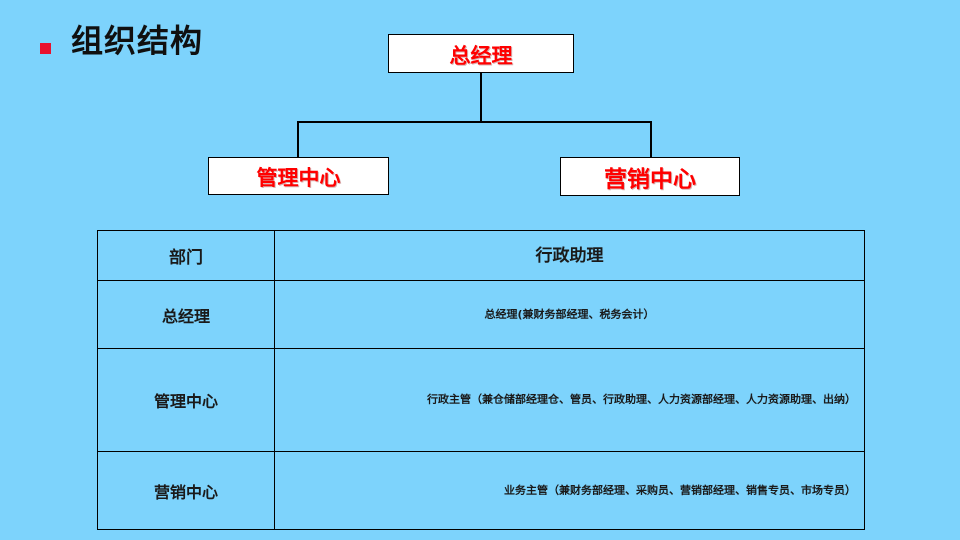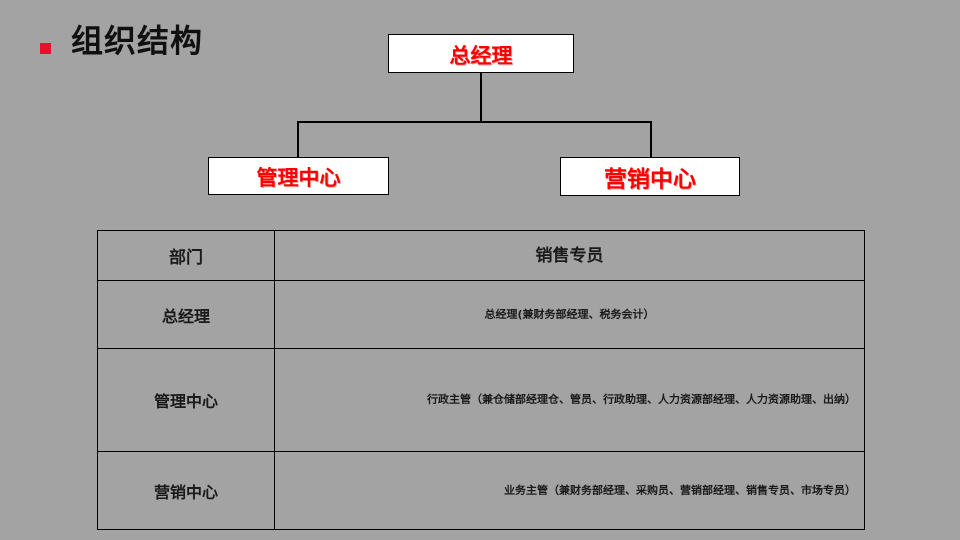--- a/index.html
+++ b/index.html
@@ -8,21 +8,21 @@
     padding: 0;
     background: #ffffff;
   }
   body {
     font-family: "DejaVu Sans", "Liberation Sans", sans-serif;
   }
   #slide {
     position: relative;
     width: 960px;
     height: 540px;
-    background: #a3a3a3;
+    background: #7dd3fc;
     overflow: hidden;
   }
 
   
   #title-group {
     position: absolute;
     left: 40px;
     top: 18px;
     height: 46px;
     display: flex;
@@ -135,21 +135,21 @@
     <div class="conn" id="conn-v-right"></div>
 
     <div class="org-box" id="box-mgmt">管理中心</div>
     <div class="org-box" id="box-mkt">营销中心</div>
   </div>
 
   <table id="role-table">
     <tbody>
       <tr class="row-head">
         <td class="col-dept">部门</td>
-        <td class="col-role">销售专员</td>
+        <td class="col-role">行政助理</td>
       </tr>
       <tr class="row-gm">
         <td class="col-dept">总经理</td>
         <td class="col-role role-center">总经理(兼财务部经理、税务会计）</td>
       </tr>
       <tr class="row-mgmt">
         <td class="col-dept">管理中心</td>
         <td class="col-role role-left">行政主管（兼仓储部经理仓、管员、行政助理、人力资源部经理、人力资源助理、出纳）</td>
       </tr>
       <tr class="row-mkt">

